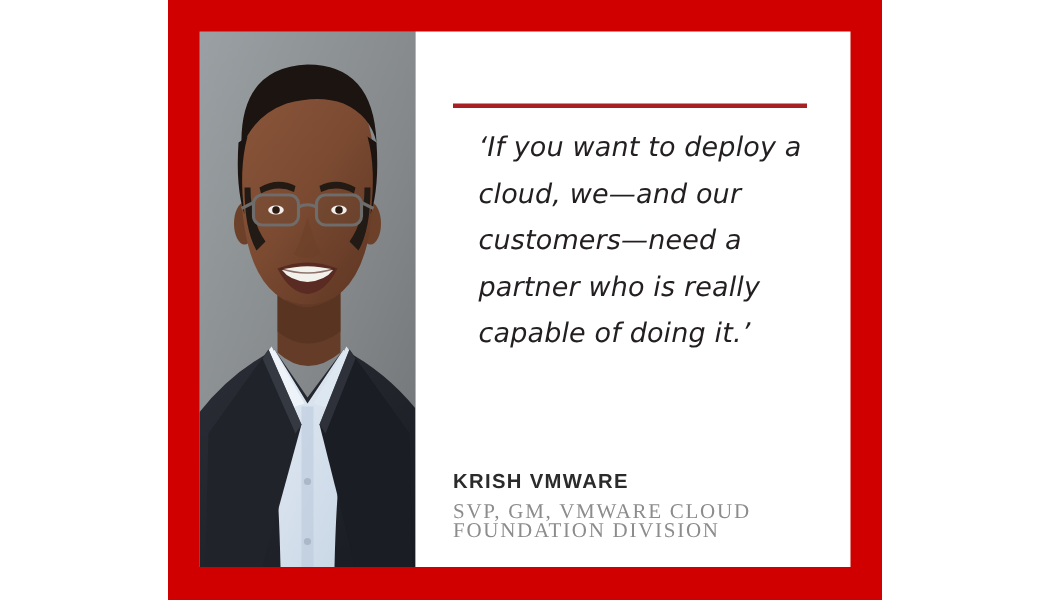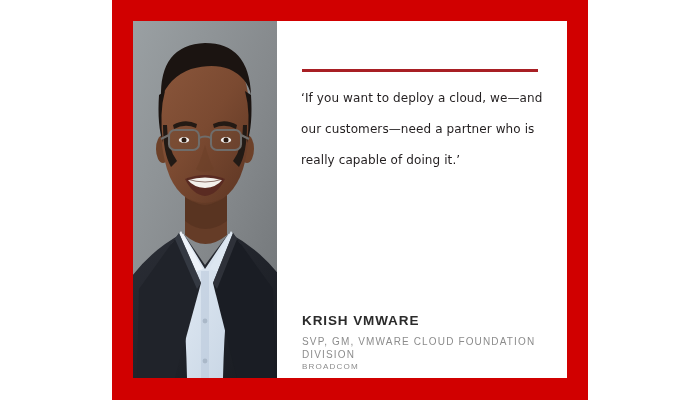--- a/index.html
+++ b/index.html
@@ -58,24 +58,25 @@
     position: absolute;
     left: 25px;
     top: 48px;
     width: 236px;
     height: 3px;
     background: #a81f24;
   }
 
   .quote-text {
     position: absolute;
-    left: 24px;
+    left: 42px;
     top: 62px;
     width: 248px;
-    font-size: 12px;
+    font-style: italic;
+    font-size: 18px;
     line-height: 31px;
     letter-spacing: 0.1px;
     color: #231f20;
     font-family: "DejaVu Sans", sans-serif;
     font-weight: 400;
   }
 
   .attribution {
     position: absolute;
     left: 25px;
@@ -85,24 +86,24 @@
   .attr-name {
     font-size: 13.5px;
     font-weight: bold;
     letter-spacing: 0.9px;
     color: #2b2b2b;
     font-family: "Liberation Sans", sans-serif;
     margin: 0 0 7px 0;
     line-height: 16px;
   }
   .attr-role {
-    font-size: 10px;
+    font-size: 14px;
     letter-spacing: 1.15px;
     color: #8c8c8c;
-    font-family: Liberation Sans, sans-serif;
+    font-family: Liberation Serif, serif;
     line-height: 12.5px;
     margin: 0;
   }
   .attr-org {
     font-size: 8.1px;
     letter-spacing: 1.15px;
     color: #8c8c8c;
     font-family: "Liberation Sans", sans-serif;
     line-height: 12.5px;
     margin: 0;
@@ -204,17 +205,16 @@
   </div>
 
   <div class="quote-card">
     <div class="accent-rule"></div>
 
     <div class="quote-text">‘If you want to deploy a cloud, we—and our customers—need a partner who is really capable of doing it.’</div>
 
     <div class="attribution">
       <div class="attr-name">KRISH VMWARE</div>
       <div class="attr-role">SVP, GM, VMWARE CLOUD FOUNDATION DIVISION</div>
-      <div class="attr-org">BROADCOM</div>
     </div>
   </div>
 
 </div>
 
 </body></html>

